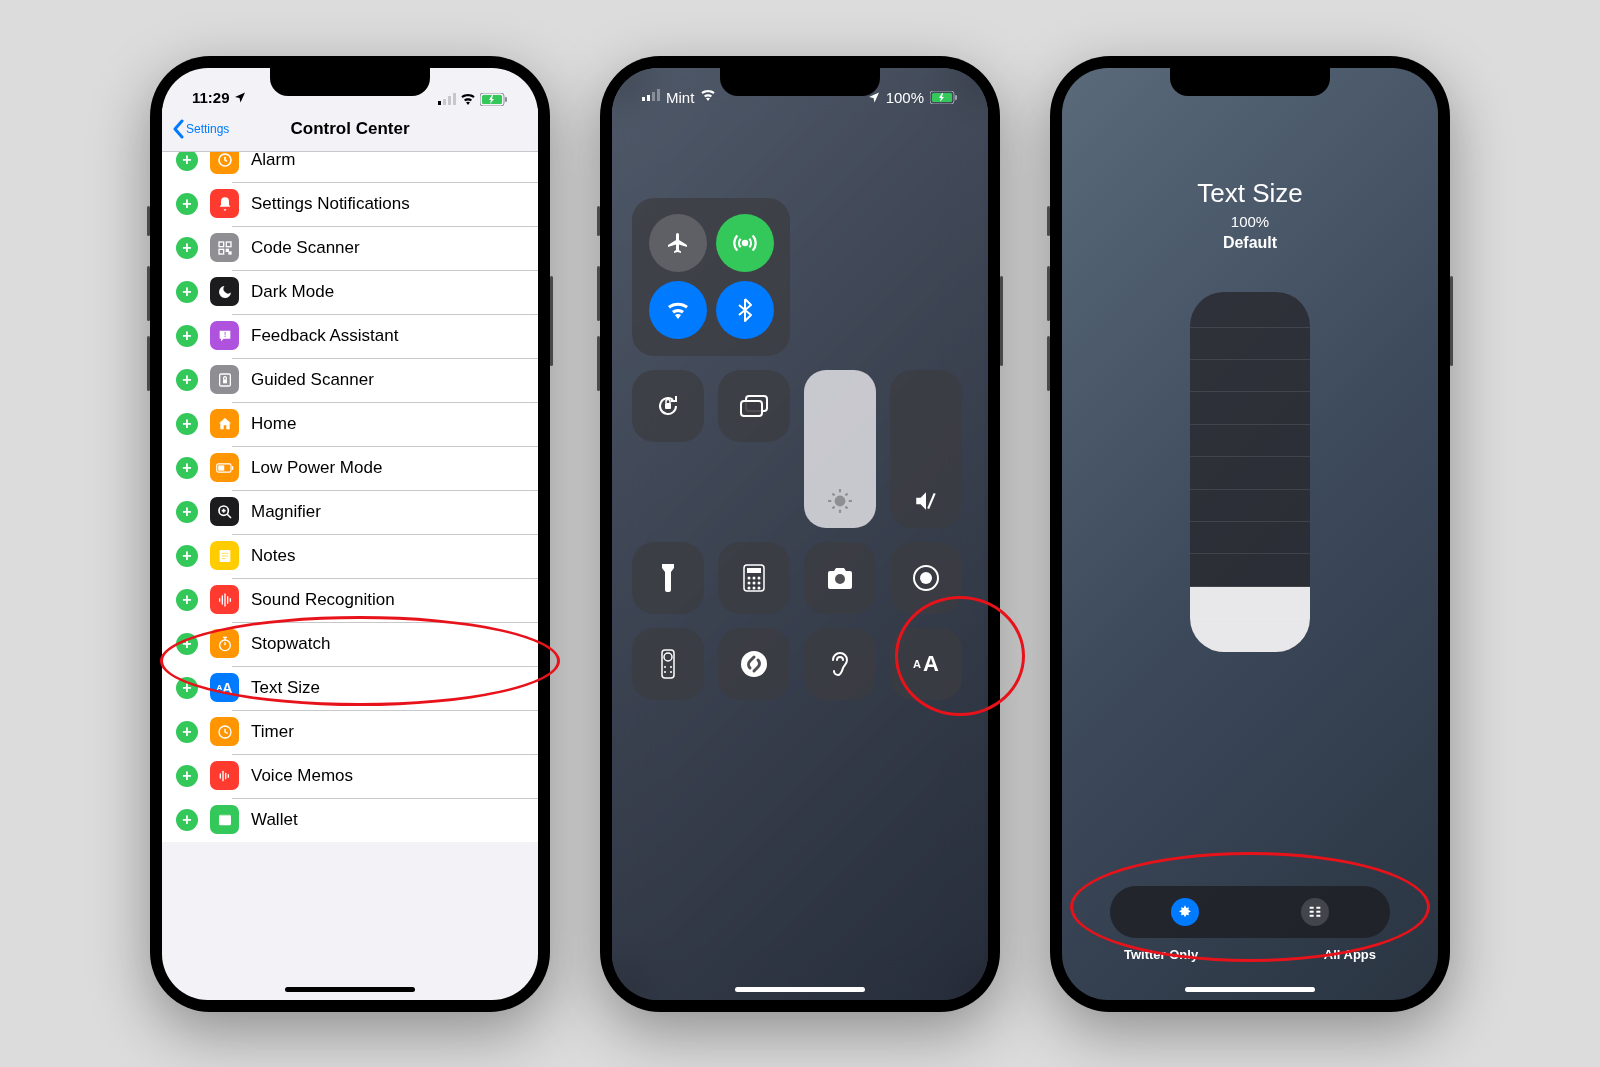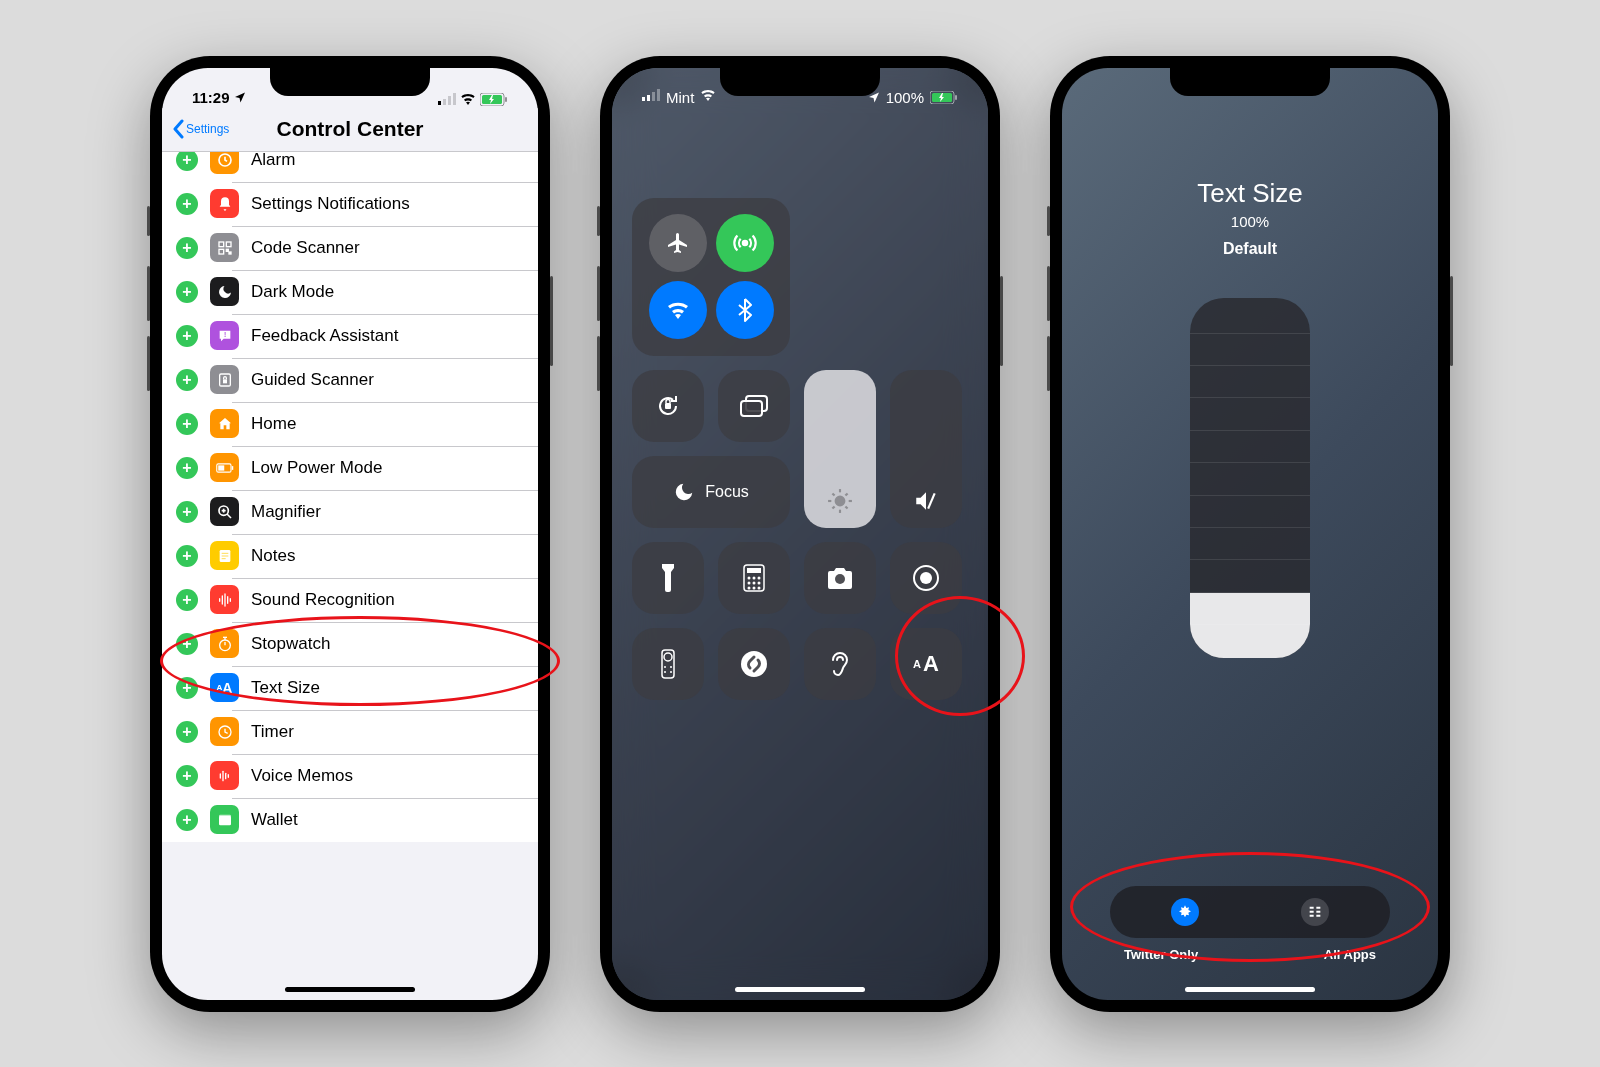--- a/index.html
+++ b/index.html
@@ -88,21 +88,21 @@
   }
   .nav-back {
     position: absolute;
     left: 10px;
     color: #007aff;
     font-size: 12px;
     display: flex;
     align-items: center;
     gap: 2px;
   }
-  .nav-title { font-size: 21px; font-weight: 600; }
+  .nav-title { font-size: 17px; font-weight: 600; }
   .list {
     background: #fff;
     overflow: hidden;
   }
   .row {
     display: flex;
     align-items: center;
     height: 44px;
     padding-left: 14px;
     background: #fff;
@@ -222,21 +222,21 @@
     flex-direction: column;
     align-items: center;
   }
   .ts-header {
     margin-top: 110px;
     text-align: center;
     color: #fff;
   }
   .ts-title { font-size: 26px; font-weight: 400; }
   .ts-pct { font-size: 15px; margin-top: 4px; }
-  .ts-sub { font-size: 16px; font-weight: 600; margin-top: 10px; }
+  .ts-sub { font-size: 16px; font-weight: 600; margin-top: 4px; }
   .slider {
     margin-top: 40px;
     width: 120px;
     height: 360px;
     border-radius: 34px;
     background: rgba(40,40,45,0.8);
     position: relative;
     overflow: hidden;
     display: flex;
     flex-direction: column-reverse;
@@ -602,26 +602,20 @@
                   <rect x="11" y="11" width="6" height="6" rx="1" fill="#fff" stroke="none"></rect>
                   <path d="M12 11v-1.5a2 2 0 0 1 4 0V11" stroke-width="1.5"></path>
                 </svg>
             </div>
             <div class="tile small-tile">
               <svg width="28" height="22" viewBox="0 0 28 22" fill="none" stroke="#fff" stroke-width="2">
                   <rect x="6" y="1" width="21" height="15" rx="3"></rect>
                   <rect x="1" y="6" width="21" height="15" rx="3" fill="rgba(60,60,65,0.9)"></rect>
                 </svg>
             </div>
-          </div>
-          <div class="tile wide-tile">
-            <svg width="22" height="22" viewBox="0 0 24 24" fill="#fff">
-                <path d="M21 12.8A9 9 0 1 1 11.2 3a7 7 0 0 0 9.8 9.8z"></path>
-              </svg>
-            <span>Focus</span>
           </div>
         </div>
         <div class="tile tall-tile bright-tile">
           <svg width="26" height="26" viewBox="0 0 24 24" fill="none" stroke="#8e8e93" stroke-width="2">
               <circle cx="12" cy="12" r="4" fill="#8e8e93"></circle>
               <line x1="12" y1="1" x2="12" y2="4"></line>
               <line x1="12" y1="20" x2="12" y2="23"></line>
               <line x1="4" y1="12" x2="1" y2="12"></line>
               <line x1="23" y1="12" x2="20" y2="12"></line>
               <line x1="19" y1="5" x2="17" y2="7"></line>

